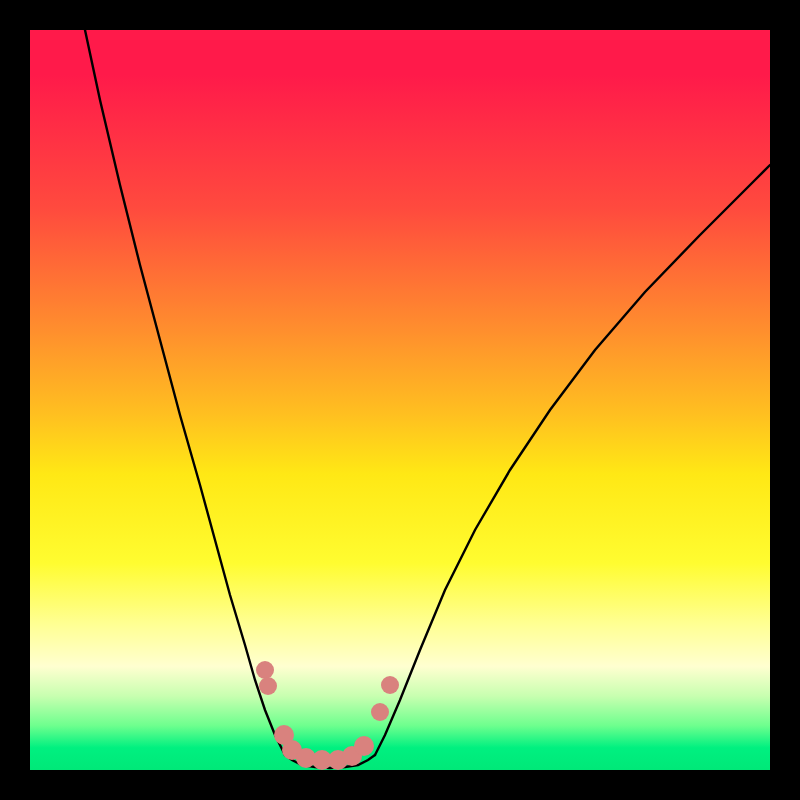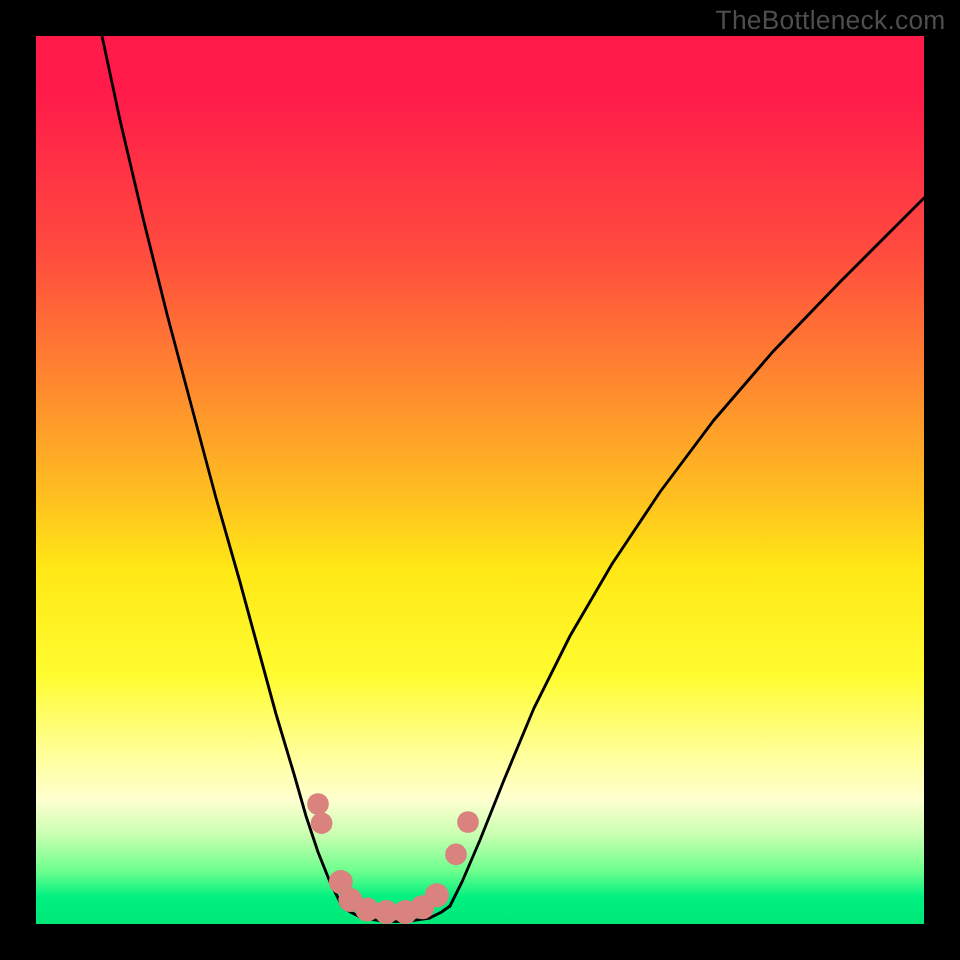--- a/index.html
+++ b/index.html
@@ -87,14 +87,13 @@
           <circle cx="276" cy="728" r="10" class="bead"></circle>
           <circle cx="292" cy="730" r="10" class="bead"></circle>
           <circle cx="308" cy="730" r="10" class="bead"></circle>
           <circle cx="322" cy="726" r="10" class="bead"></circle>
           <circle cx="334" cy="716" r="10" class="bead"></circle>
           <circle cx="350" cy="682" r="9" class="bead"></circle>
           <circle cx="360" cy="655" r="9" class="bead"></circle>
         </g>
     </svg>
   </div>
-  <div class="watermark">TheBottleneck.com</div>
 </div>
 
 </body></html>

